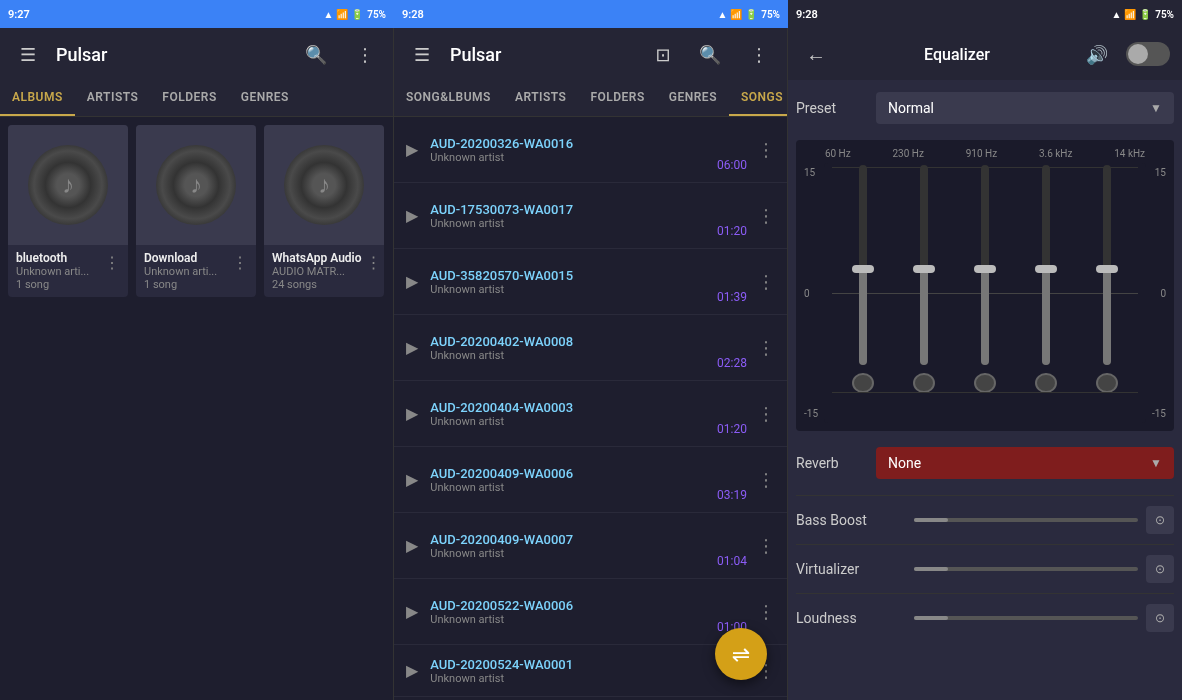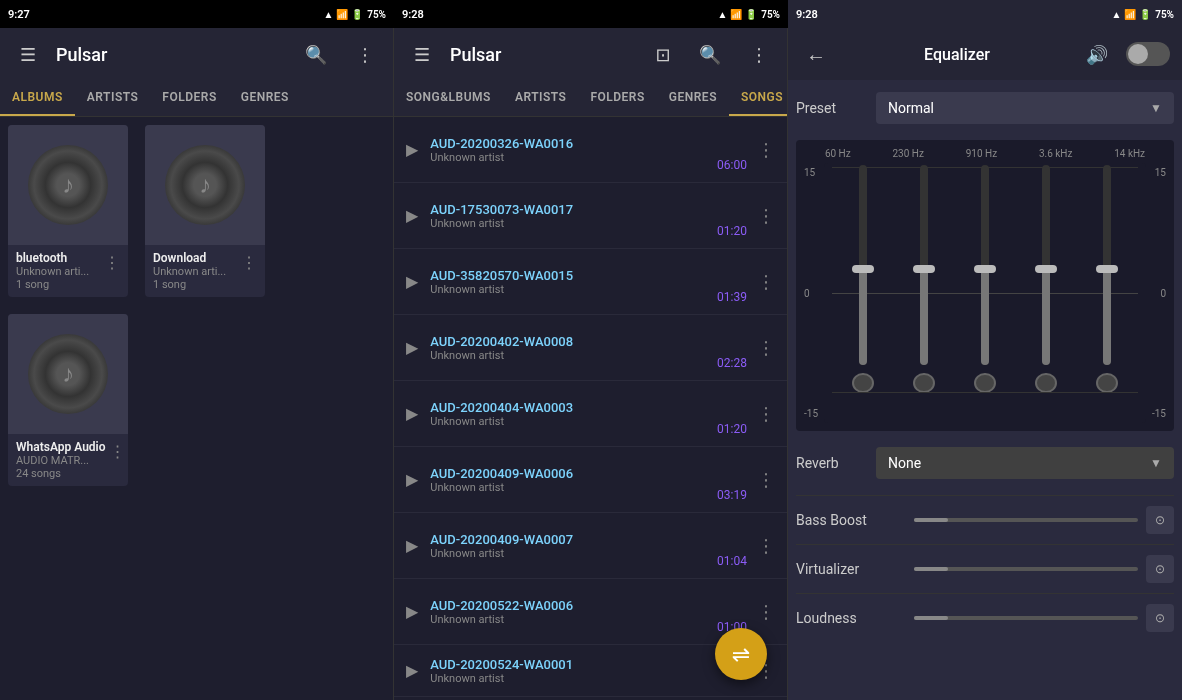--- a/index.html
+++ b/index.html
@@ -43,21 +43,21 @@
     .panel3 {
       flex: 1;
       background: #2a2a3e;
       display: flex;
       flex-direction: column;
     }
 
     
     .status-bar {
       display: flex;
-      background: #000000;
+      background: #3b82f6;
     }
     .status-segment {
       width: 394px;
       height: 28px;
       display: flex;
       align-items: center;
       justify-content: space-between;
       padding: 0 8px;
       font-size: 11px;
       font-weight: 600;
@@ -124,21 +124,21 @@
     .tab.active {
       color: #c8a84b;
       border-bottom: 2px solid #c8a84b;
     }
 
     
     .albums-grid {
       display: flex;
       flex-wrap: wrap;
       padding: 8px;
-      gap: 17px;
+      gap: 8px;
       overflow-y: auto;
     }
     .album-card {
       width: 120px;
       background: #2a2a3e;
       border-radius: 4px;
       overflow: hidden;
       cursor: pointer;
       position: relative;
     }
@@ -393,21 +393,21 @@
       border-radius: 4px;
       display: flex;
       align-items: center;
       justify-content: center;
       color: #aaa;
       font-size: 12px;
       cursor: pointer;
     }
     .eq-none-dropdown {
       flex: 1;
-      background: #404040;
+      background: #7f1d1d;
       border-radius: 4px;
       padding: 8px 12px;
       color: #fff;
       font-size: 14px;
       display: flex;
       align-items: center;
       justify-content: space-between;
       cursor: pointer;
     }
     .scrollbar-none::-webkit-scrollbar { display: none; }

